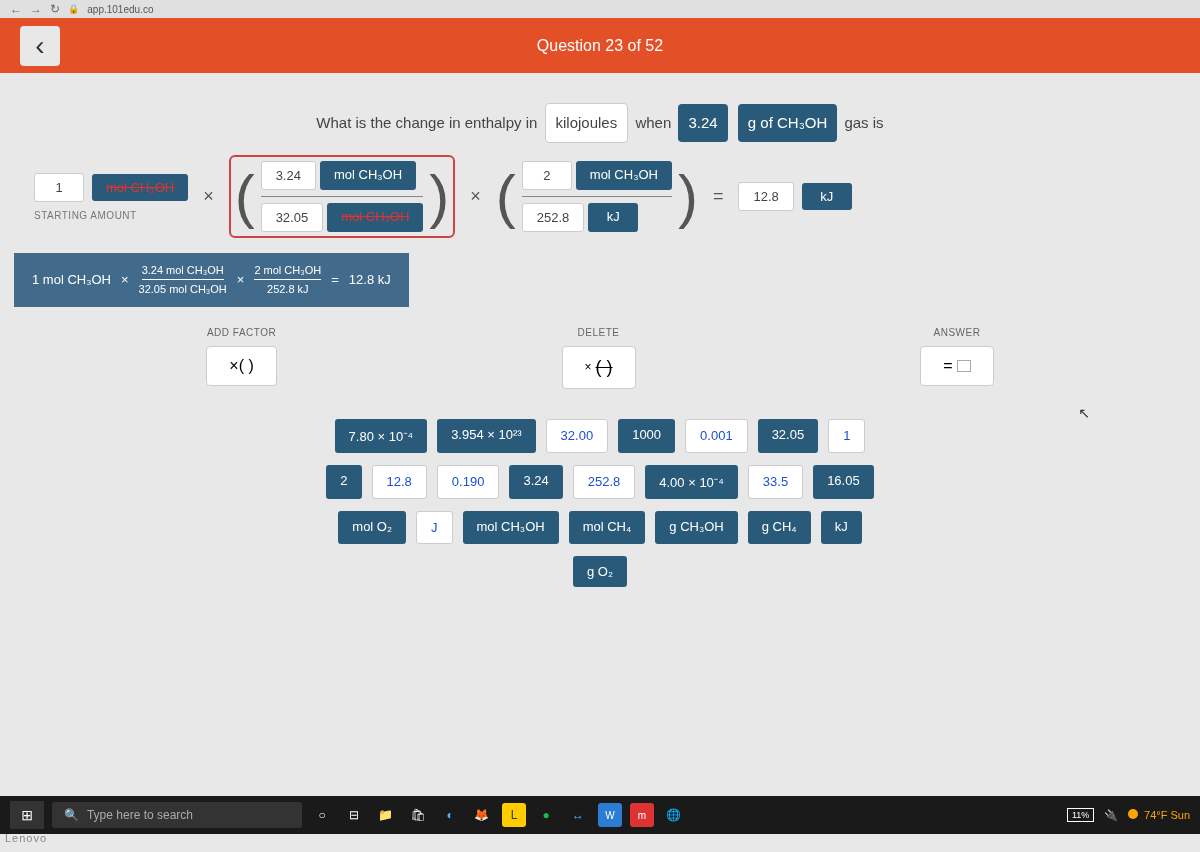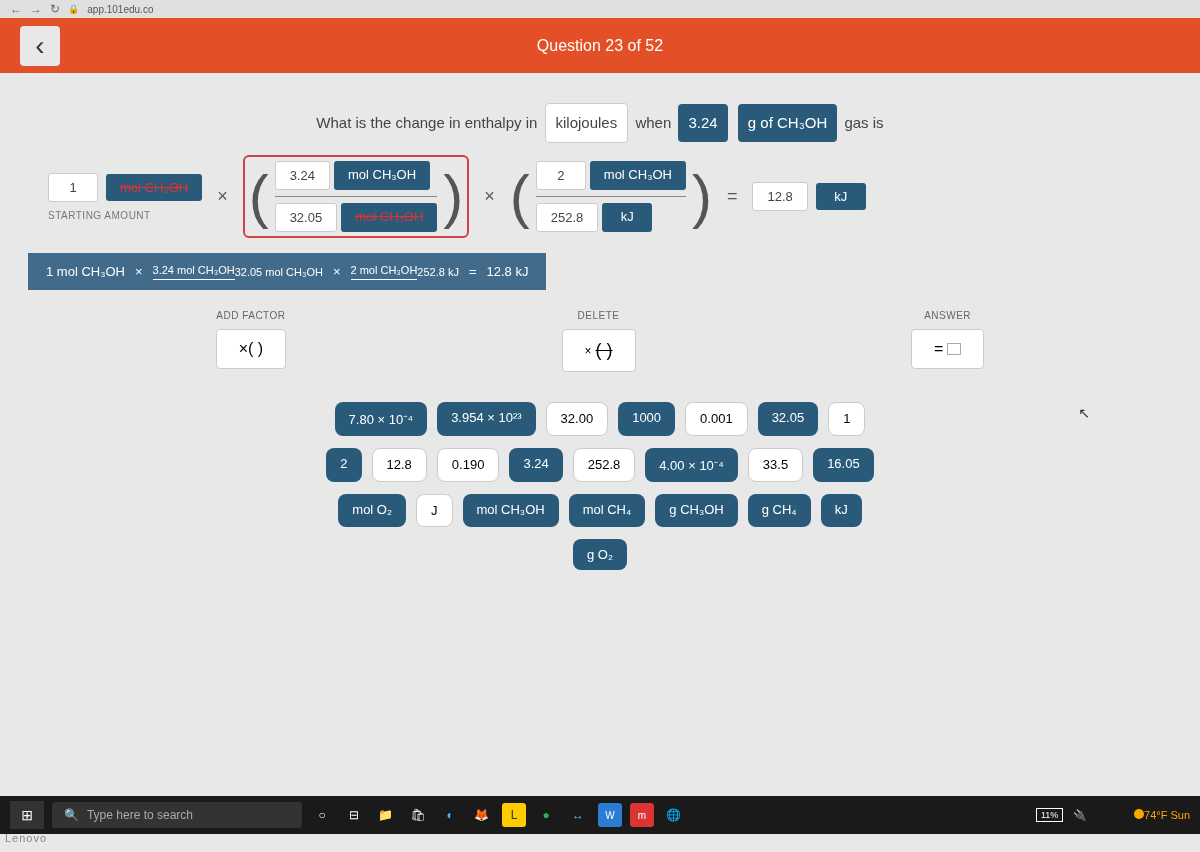--- a/index.html
+++ b/index.html
@@ -40,21 +40,21 @@
   background: #e8e8e8;
   width: 40px;
   height: 40px;
   display: flex;
   align-items: center;
   justify-content: center;
   border-radius: 4px;
 }
 .question-title { font-size: 16px; font-weight: normal; }
 .content-area {
-  padding: 30px 18px;
+  padding: 30px 4px;
   color: #444;
 }
 .question-text {
   text-align: center;
   font-size: 15px;
   margin-bottom: 12px;
   line-height: 2;
 }
 .question-text .pill {
   display: inline-block;
@@ -144,23 +144,25 @@
   padding: 10px 18px;
   font-size: 13px;
   display: inline-flex;
   align-items: center;
   gap: 10px;
   margin-left: 10px;
   margin-bottom: 20px;
 }
 .eq-summary .sum-frac {
   display: inline-flex;
+  flex-direction: column;
   text-align: center;
   font-size: 11px;
   line-height: 1.3;
+  align-items: center;
 }
 .eq-summary .sum-frac span:first-child { border-bottom: 1px solid white; padding-bottom: 2px; }
 .eq-summary .sum-frac span:last-child { padding-top: 2px; }
 .controls {
   display: flex;
   justify-content: space-around;
   padding: 0 60px;
   margin-bottom: 30px;
 }
 .control-col {
@@ -199,25 +201,25 @@
   gap: 10px;
   margin-bottom: 12px;
   justify-content: center;
   flex-wrap: wrap;
 }
 .tile {
   background: #2a5a7a;
   color: white;
   padding: 8px 14px;
   font-size: 13px;
-  border-radius: 8px;
+  border-radius: 3px;
   cursor: pointer;
   text-align: center;
 }
-.tile.light { background: white; color: #000000; border: 1px solid #ccc; }
+.tile.light { background: white; color: #1d4ed8; border: 1px solid #ccc; }
 .taskbar {
   position: absolute;
   bottom: 18px;
   left: 0;
   right: 0;
   height: 38px;
   background: #1a1a1a;
   display: flex;
   align-items: center;
   padding: 0 10px;
@@ -269,21 +271,21 @@
 }
 .lenovo-brand {
   position: absolute;
   bottom: 8px;
   left: 5px;
   color: #888;
   font-size: 11px;
   letter-spacing: 1px;
 }
 .cursor { position: absolute; top: 405px; right: 110px; font-size: 14px; color: #333; }
-.weather { color: #ffa500; font-size: 11px; display: flex; align-items: flex-start; gap: 0; margin-left: 37px;}
+.weather { color: #ffa500; font-size: 11px; display: flex; align-items: flex-start; gap: 6px;}
 .weather-dot { width: 10px; height: 10px; background: #ffa500; border-radius: 50%; display: inline-block;}
 </style>
 </head>
 <body>
 
 <div class="browser-bar">
   <span class="nav-icon">←</span>
   <span class="nav-icon">→</span>
   <span class="nav-icon">↻</span>
   <span class="lock-icon">🔒</span>

